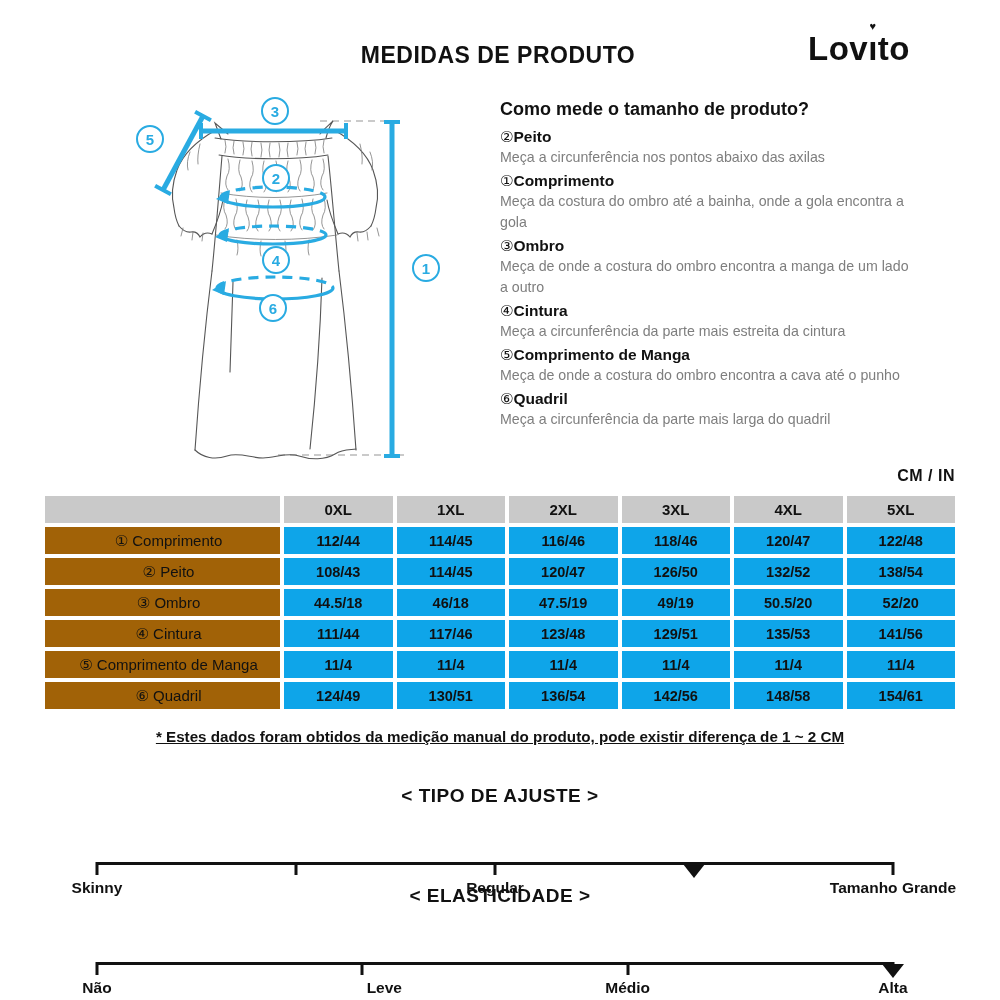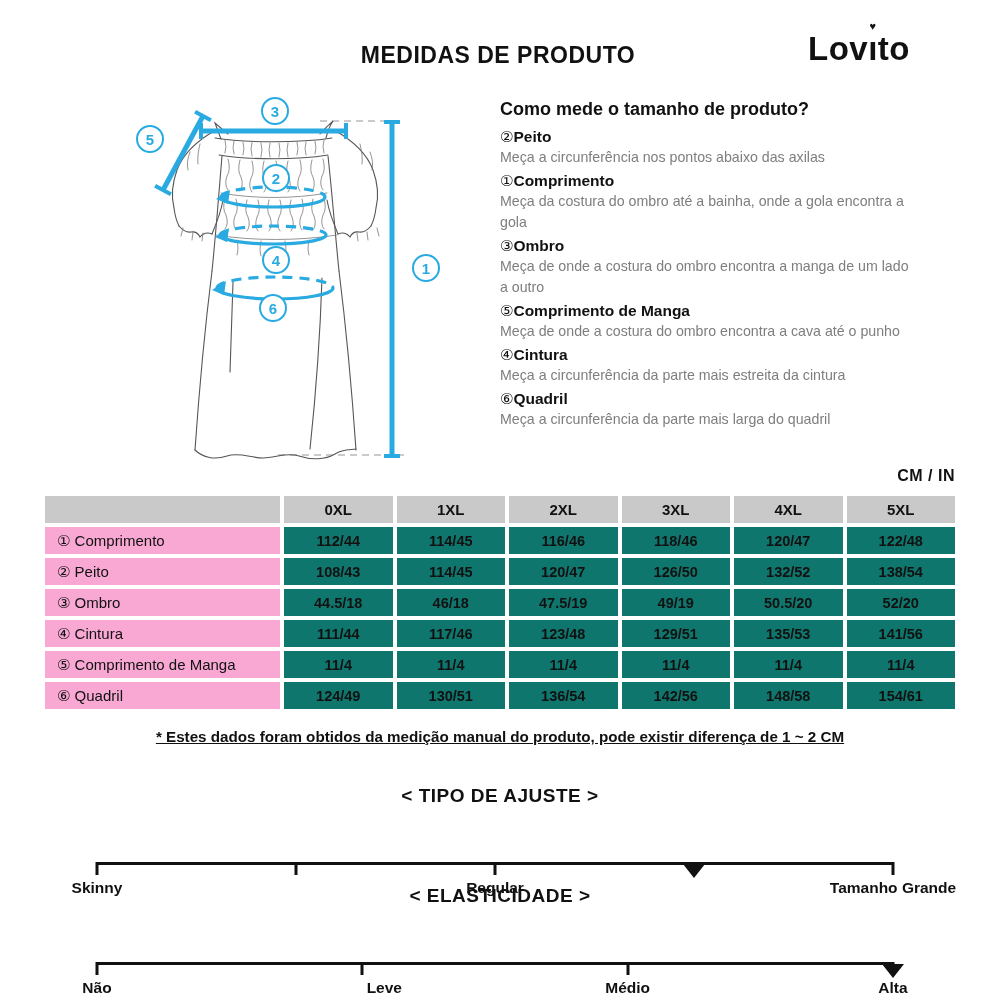--- a/index.html
+++ b/index.html
@@ -20,22 +20,22 @@
   .gitem .term .num{font-weight:normal;font-size:15px;}
   .gitem .desc{font-size:14.2px;line-height:21px;color:#7e7e7e;}
 
   .units{position:absolute;right:45px;top:467px;font-size:16px;font-weight:bold;letter-spacing:.5px;}
 
   .tablewrap{position:absolute;left:41px;top:492px;width:918px;}
   table.size{width:100%;border-collapse:separate;border-spacing:4px;table-layout:fixed;}
   table.size col.c-label{width:235px;}
   table.size th,table.size td{height:27px;padding:0;vertical-align:middle;}
   table.size th{background:#c9c9c9;font-size:15px;font-weight:bold;text-align:center;}
-  table.size td.lbl{background:#f9a8d4;font-size:15px;font-weight:normal;text-align:left;padding-left:12px;}
-  table.size td.val{background:#0f766e;font-size:14.5px;font-weight:bold;text-align:center;}
+  table.size td.lbl{background:#a16207;font-size:15px;font-weight:normal;text-align:center;padding-left:12px;}
+  table.size td.val{background:#0ea5e9;font-size:14.5px;font-weight:bold;text-align:center;}
 
   .footnote{position:absolute;left:0;right:0;top:728px;text-align:center;
             font-size:15.2px;font-weight:bold;text-decoration:underline;}
 
   .scale-title{position:absolute;left:0;right:0;text-align:center;font-size:19px;font-weight:bold;letter-spacing:.5px;}
   .scale{position:absolute;left:97px;width:796px;height:48px;margin-top:38px;}
   .scale .line{position:absolute;left:0;right:0;top:0;height:3px;background:#111;}
   .scale .tick{position:absolute;top:0;width:3px;height:13px;background:#111;transform:translateX(-50%);}
   .scale .marker{position:absolute;top:2px;width:0;height:0;transform:translateX(-50%);
                  border-left:11px solid transparent;border-right:11px solid transparent;border-top:14px solid #111;}
@@ -179,26 +179,26 @@
     </div>
     <div class="gitem">
       <div class="term"><span class="num">①</span><span>Comprimento</span></div>
       <div class="desc">Meça da costura do ombro até a bainha, onde a gola encontra a gola</div>
     </div>
     <div class="gitem">
       <div class="term"><span class="num">③</span><span>Ombro</span></div>
       <div class="desc">Meça de onde a costura do ombro encontra a manga de um lado a outro</div>
     </div>
     <div class="gitem">
+      <div class="term"><span class="num">④</span><span>Cintura</span></div>
+      <div class="desc">Meça a circunferência da parte mais estreita da cintura</div>
+    </div>
+    <div class="gitem">
       <div class="term"><span class="num">⑤</span><span>Comprimento de Manga</span></div>
       <div class="desc">Meça de onde a costura do ombro encontra a cava até o punho</div>
-    </div>
-    <div class="gitem">
-      <div class="term"><span class="num">④</span><span>Cintura</span></div>
-      <div class="desc">Meça a circunferência da parte mais estreita da cintura</div>
     </div>
     <div class="gitem">
       <div class="term"><span class="num">⑥</span><span>Quadril</span></div>
       <div class="desc">Meça a circunferência da parte mais larga do quadril</div>
     </div>
   </div>
 
   <div class="units">CM / IN</div>
 
   <div class="tablewrap">

